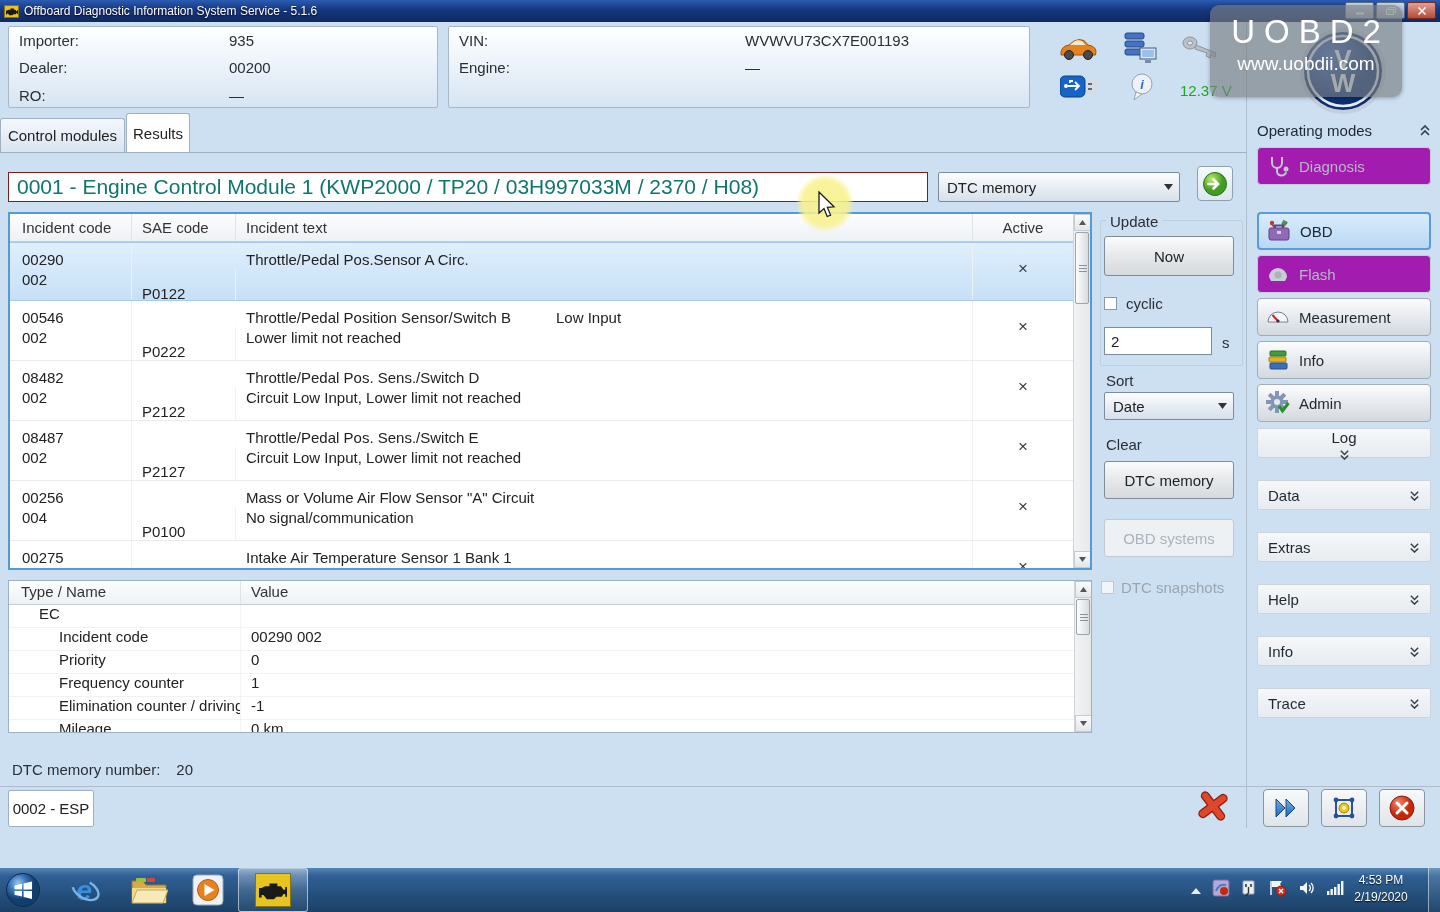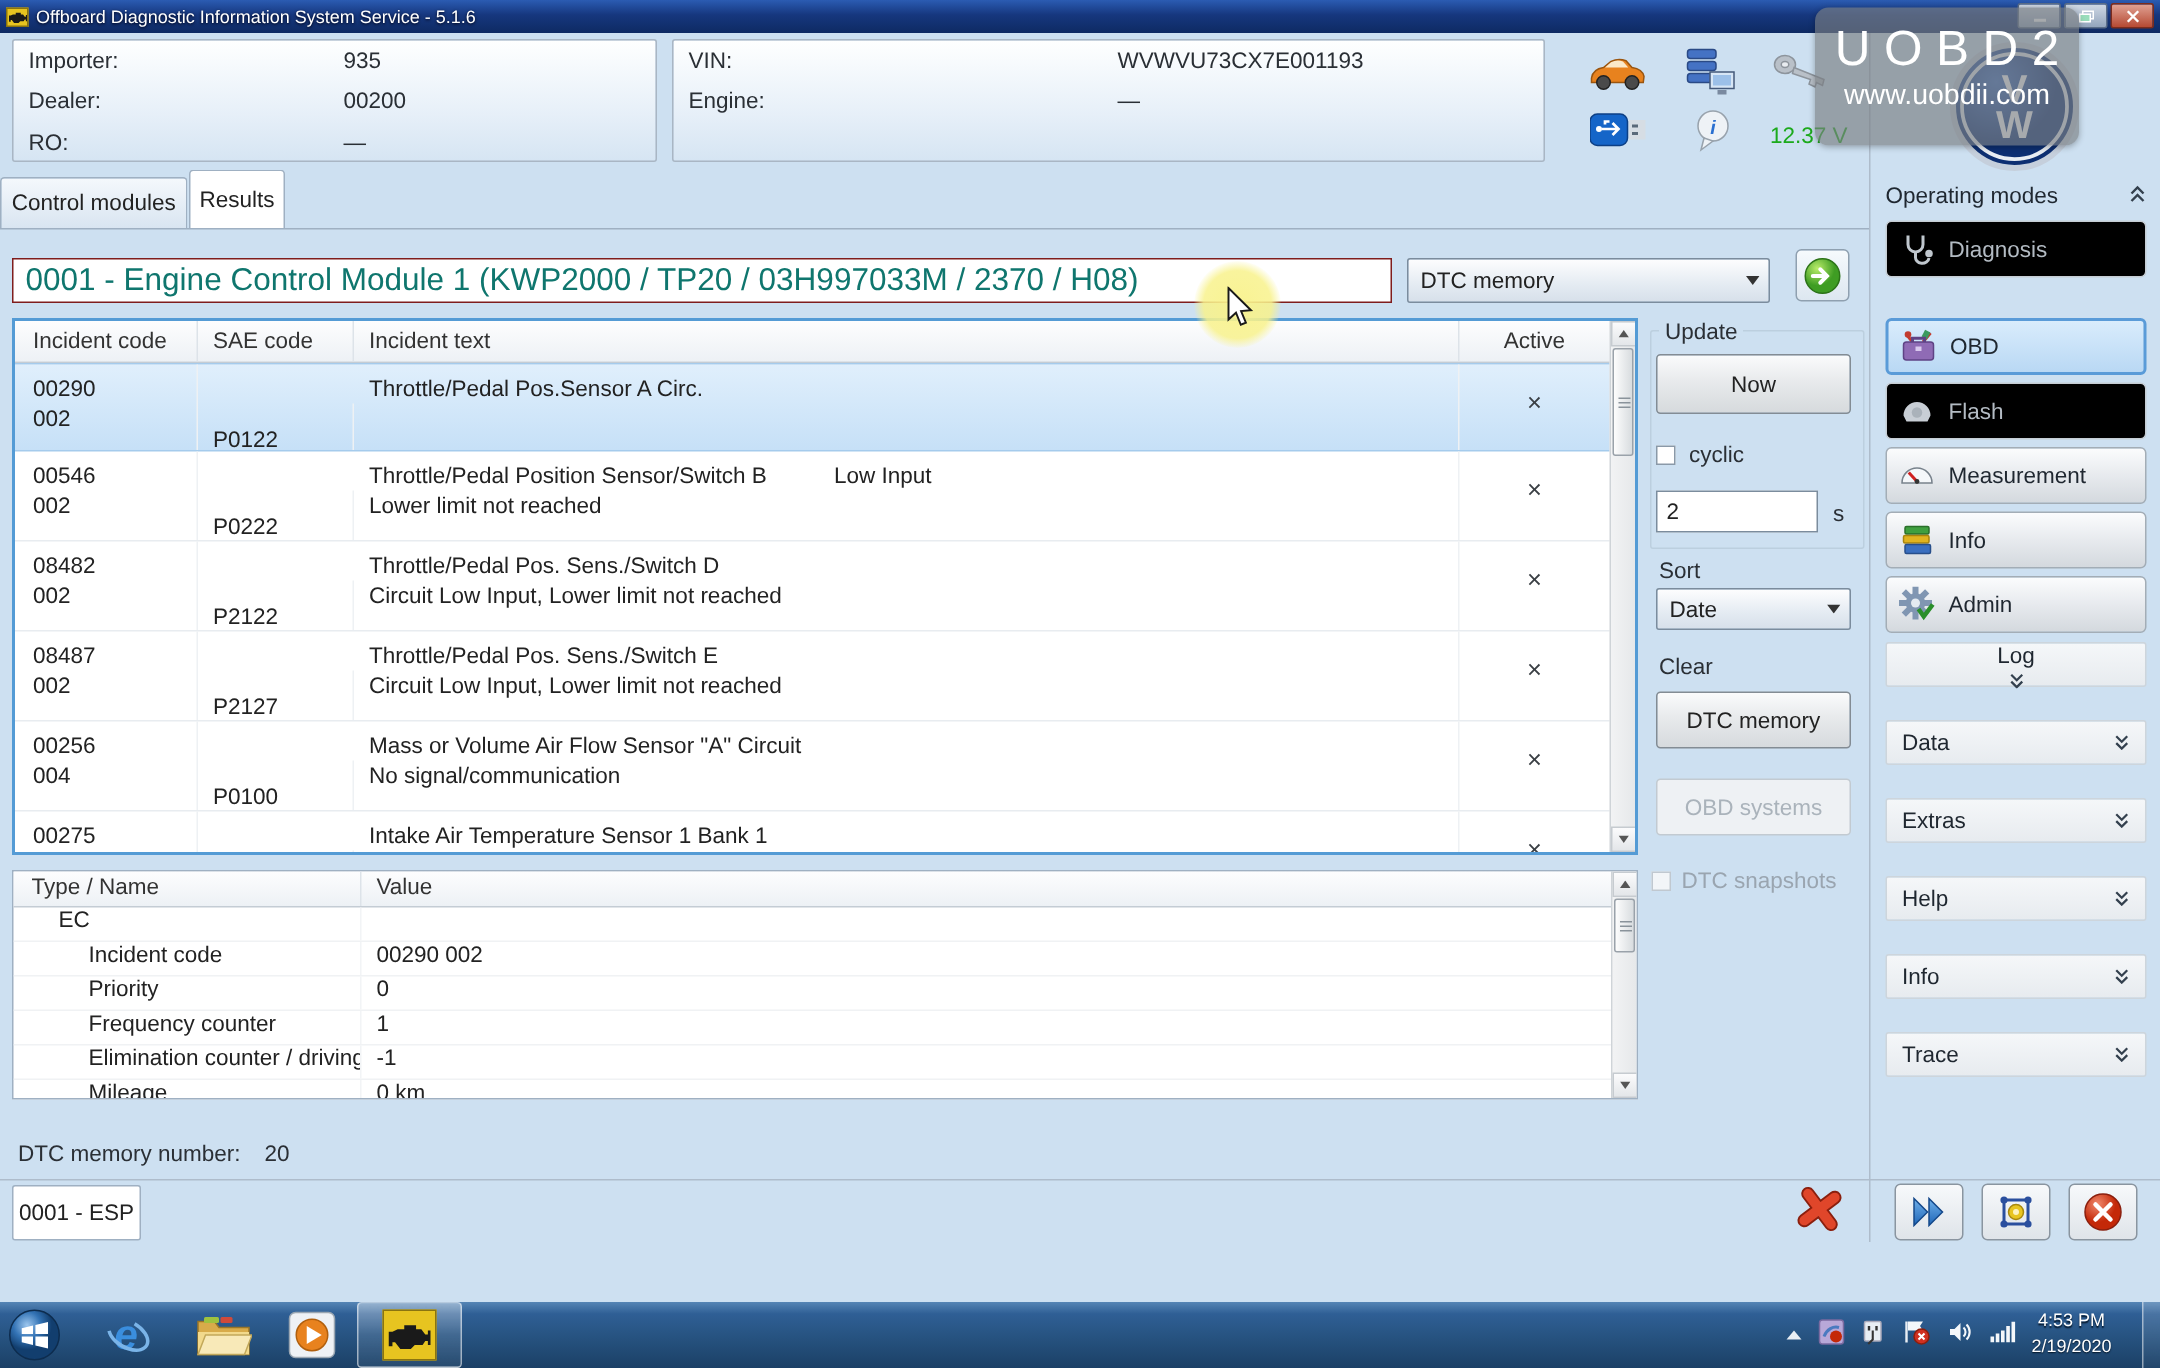--- a/index.html
+++ b/index.html
@@ -28,21 +28,21 @@
   .hrow { position:absolute; font-size:15px; color:#2a2f35; white-space:nowrap; }
   .hl { left:10px; } .hv { left:220px; } .hv2 { left:296px; }
   .r1 { top:5px; } .r2 { top:32px; } .r3 { top:60px; }
 
   .hdricons { position:absolute; left:1040px; top:26px; width:200px; height:84px; }
   .hico { position:absolute; }
   .voltage { position:absolute; left:140px; top:56px; font-size:15px; color:#1caa1c; }
 
   
   .vwlogo { position:absolute; left:1300px; top:28px; z-index:6; }
-  .watermark { position:absolute; left:1210px; top:5px; width:176px; height:92px; border-radius:9px;
+  .watermark { position:absolute; left:1210px; top:5px; width:192px; height:92px; border-radius:9px;
     background:rgba(122,126,130,0.66); z-index:30; color:#fff; text-align:center;
     box-shadow:0 1px 4px rgba(0,0,0,.3); }
   .watermark .wm1 { font-size:33px; letter-spacing:9px; margin-top:8px; text-indent:9px; }
   .watermark .wm2 { font-size:19px; margin-top:2px; }
 
   
   .tabbar { position:absolute; left:0; top:113px; width:1246px; height:40px; border-bottom:1px solid #9fb0c2; }
   .tab { position:absolute; bottom:0; font-size:15px; color:#222; display:flex; align-items:center; justify-content:center;
     border:1px solid #9fb0c2; border-bottom:none; border-radius:3px 3px 0 0; }
   .tab.inactive { left:0; width:125px; height:34px; background:linear-gradient(180deg,#f4f8fc,#d9e5f1); }
@@ -123,21 +123,21 @@
   .sqbtn { position:absolute; top:2px; width:46px; height:38px; border:1px solid #8a95a0; border-radius:4px;
     background:linear-gradient(180deg,#f7f9fb,#dfe4e9); display:flex; align-items:center; justify-content:center; }
 
   
   .sidebar { position:absolute; left:1246px; top:22px; width:194px; height:764px; border-left:1px solid #aebccb; }
   .opmhead { position:absolute; left:10px; top:100px; width:174px; font-size:15px; color:#1f2730; display:flex; justify-content:space-between; align-items:center; }
   .modebtn { position:absolute; left:10px; width:174px; height:38px; border:1px solid #a3adb6; border-radius:4px;
     background:linear-gradient(180deg,#fbfcfd 0%,#e7eaee 50%,#d4d9de 100%);
     display:flex; align-items:center; font-size:15px; color:#1f2730; }
   .modebtn .mico { width:24px; height:24px; margin:0 9px 0 8px; flex:0 0 auto; }
-  .modebtn.disabled { background:#000000; border-color:#c6cdd4; color:#b3bbc3; }
+  .modebtn.disabled { background:#a21caf; border-color:#c6cdd4; color:#b3bbc3; }
   .modebtn.active { background:linear-gradient(180deg,#d9ecfc 0%,#b9d8f4 100%); border:2px solid #5a9bd8; }
   .secbar { position:absolute; left:10px; width:174px; height:30px; border:1px solid #cdd5dc; border-radius:2px;
     background:linear-gradient(180deg,#f5f7f9,#e7ebef); font-size:15px; color:#1f2730;
     display:flex; align-items:center; justify-content:space-between; padding:0 10px; }
 
   
   .taskbar { position:absolute; left:0; top:868px; width:1440px; height:44px;
     background:linear-gradient(180deg,#5585b5 0%,#2f5f95 18%,#26527f 55%,#1b4066 100%); z-index:20; }
   .tbitem { position:absolute; top:4px; display:flex; align-items:center; justify-content:center; }
   .odisbtn { position:absolute; left:238px; top:0; width:70px; height:44px;
@@ -469,21 +469,21 @@
             <path d="M0 0h7L3.5 5z" fill="#555"></path>
           </svg>
         </span>
     </div>
   </div>
 
   <div class="statusline">
     <span>DTC memory number:</span><span class="cnt">20</span>
   </div>
   <div class="bottomstrip">
-    <div class="btab">0001 - ESP</div>
+    <div class="btab">0002 - ESP</div>
     <span class="redx">
       <svg width="30" height="30" viewBox="0 0 30 30">
           <g transform="rotate(8 15 15)">
             <path d="M6 6L24 24M24 6L6 24" stroke="#8a1f0e" stroke-width="9" stroke-linecap="round"></path>
             <path d="M6 6L24 24M24 6L6 24" stroke="#e0462a" stroke-width="6.5" stroke-linecap="round"></path>
           </g>
         </svg>
     </span>
   </div>
   <div class="brpanel">

